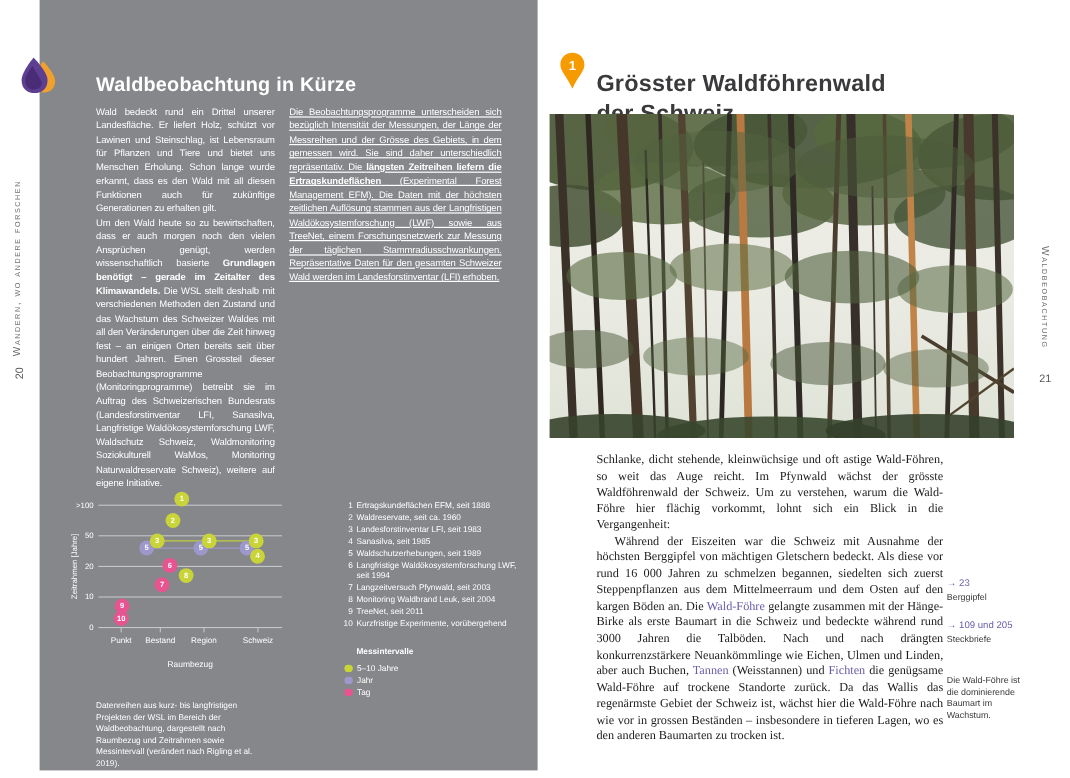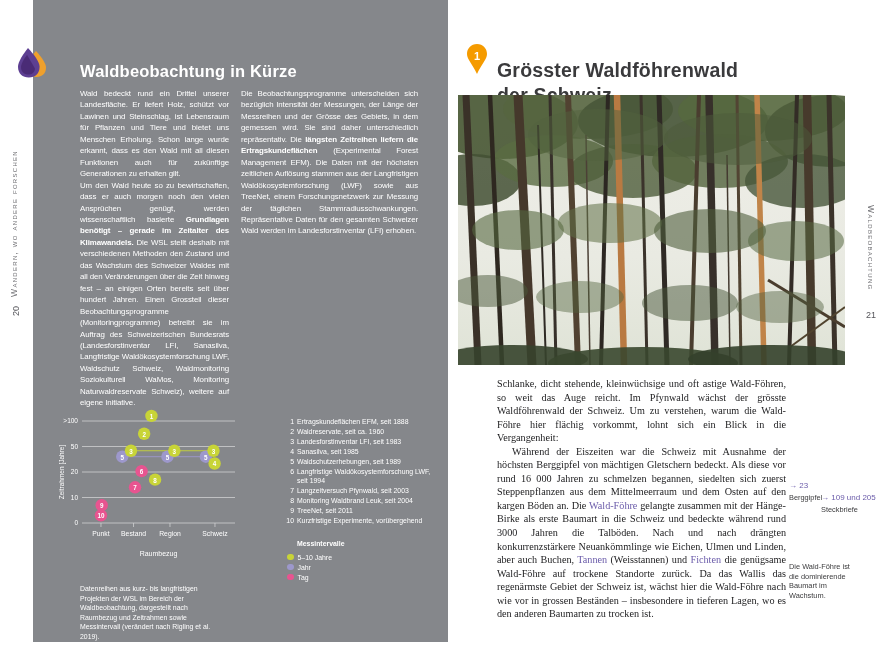--- a/index.html
+++ b/index.html
@@ -12,21 +12,21 @@
         font-size:8.5px;color:#6f6f73;white-space:nowrap;}
   .tab-left{position:absolute;left:9px;top:150px;transform:rotate(180deg);}
   .pagenum-left{position:absolute;left:11px;top:306px;writing-mode:vertical-rl;
         transform:rotate(180deg);font-size:9px;color:#55555a;}
   .lp-title{position:absolute;left:80px;top:51px;font-size:16.5px;font-weight:bold;
         color:#fff;letter-spacing:.2px;text-align:right;}
   .col{position:absolute;color:#fff;font-size:7.9px;line-height:11.45px;
        text-align:justify;letter-spacing:-.1px;}
   .col p{margin:0;}
   .col1{left:80px;top:88px;width:149px;}
-  .col2{left:241px;top:88px;width:177px;}
+  .col2{left:241px;top:88px;width:177px;text-decoration:underline;}
   .chart-svg{position:absolute;left:58px;top:406px;}
   .prog-list{position:absolute;left:283px;top:417px;width:152px;color:#fff;
        font-size:6.9px;line-height:9.9px;}
   .prog-row{display:grid;grid-template-columns:11px 1fr;column-gap:3px;}
   .prog-num{text-align:right;}
   .interval-legend{position:absolute;left:287px;top:540px;color:#fff;font-size:6.9px;}
   .il-title{font-weight:bold;margin:0 0 5px 10px;}
   .il-row{display:flex;align-items:center;gap:4px;height:10px;}
   .il-dot{width:6.5px;height:6.5px;border-radius:50%;flex:0 0 auto;}
   .fig-caption{position:absolute;left:80px;top:584px;width:131px;color:#fff;
@@ -286,21 +286,21 @@
     </div>
 
   <div class="mnote" style="top:481px;">
     <div class="ref-line">
       <span>→</span>
       <span>23</span>
     </div>
     <div class="ref-label">Berggipfel</div>
   </div>
 
-  <div class="mnote" style="top:493px;margin-left:32px;">
+  <div class="mnote" style="top:516px;">
     <div class="ref-line">
       <span>→</span>
       <span>109 und 205</span>
     </div>
     <div class="ref-label">Steckbriefe</div>
   </div>
 
   <div class="mnote" style="top:562px;">Die Wald-Föhre ist die dominierende Baumart im Wachstum.</div>
 
   <div class="vtab tab-right">Waldbeobachtung</div>

